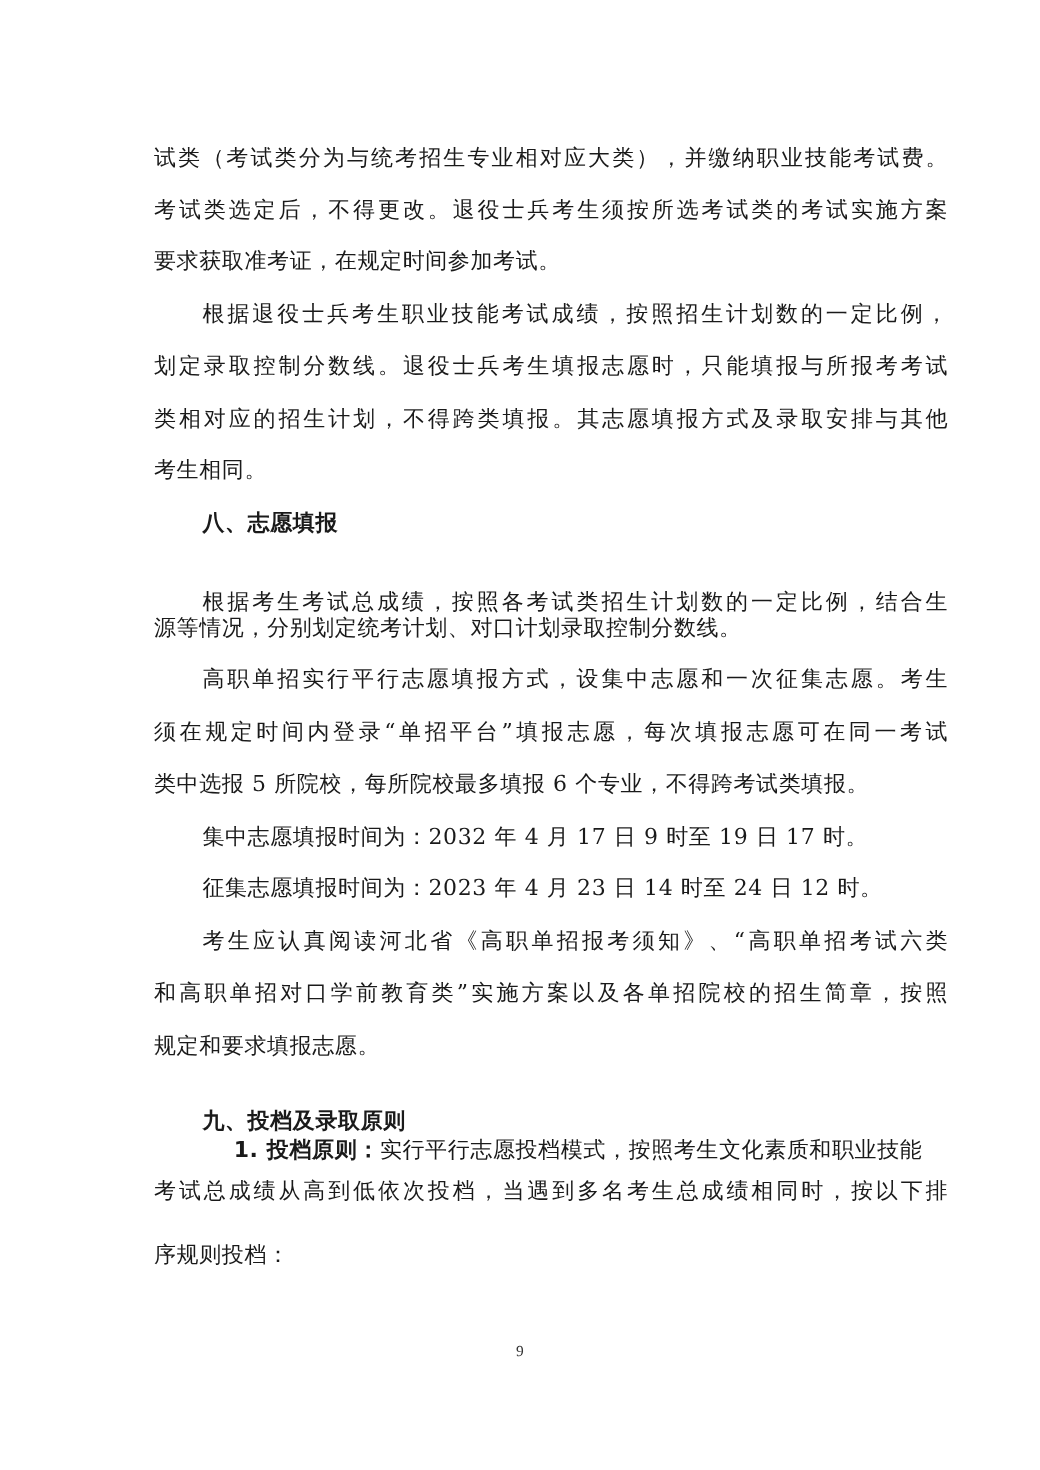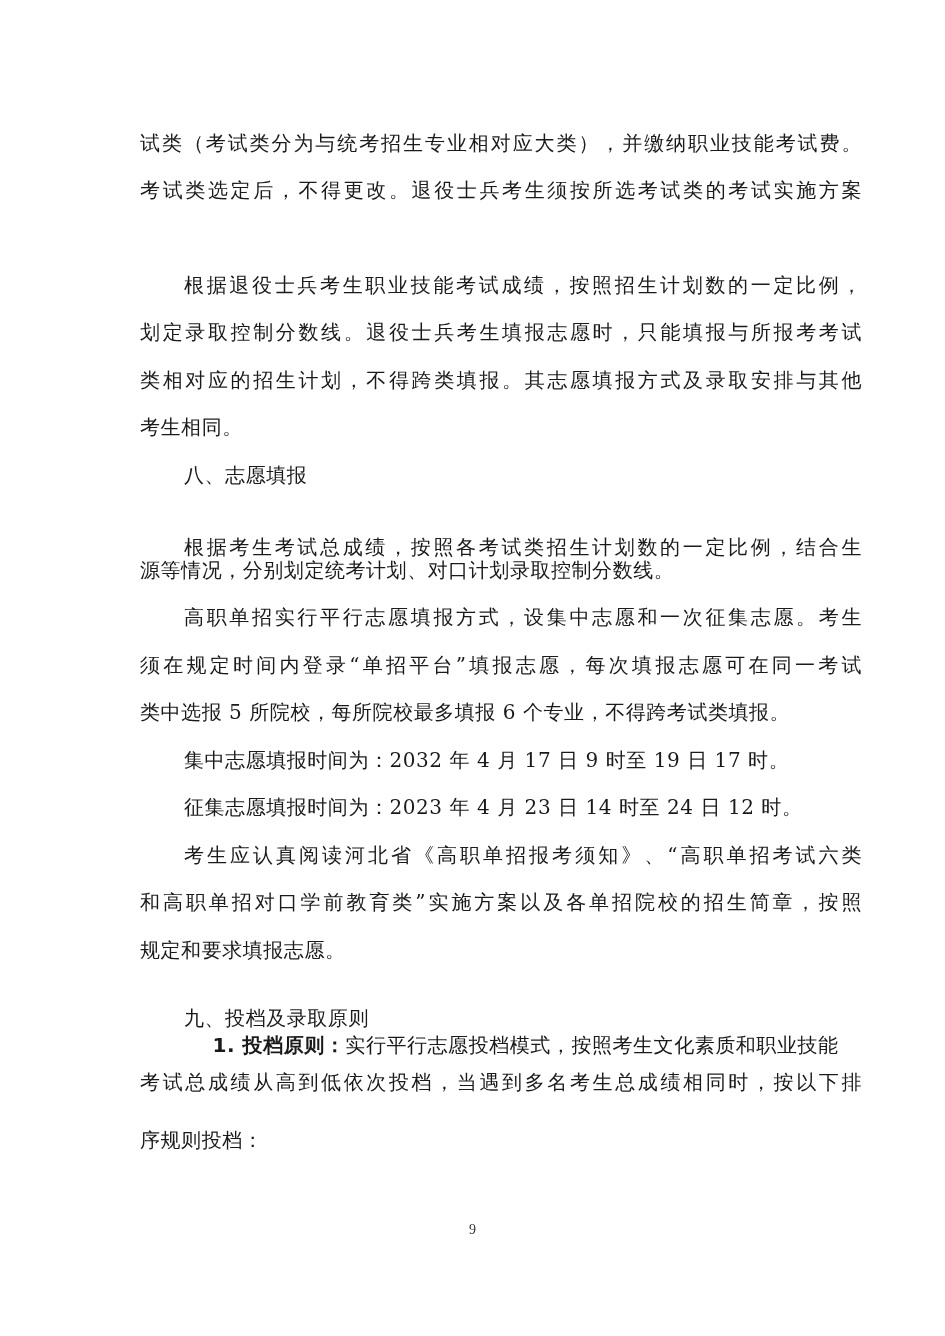--- a/index.html
+++ b/index.html
@@ -3,32 +3,33 @@
   <meta charset="utf-8">
   <style>
     html, body { margin: 0; padding: 0; background: #ffffff; }
     body { width: 945px; height: 1336px; position: relative; overflow: hidden;
            font-family: "DejaVu Serif", "Liberation Serif", serif; color: #1a1a1a; }
     .page { position: absolute; left: 0; top: 0; width: 945px; height: 1336px; background: #fff; }
     .line { position: absolute; left: 113px; width: 722px; font-size: 20px; line-height: 30px;
             white-space: nowrap; letter-spacing: 0.55px; margin-left: 27px; }
     .line.justify { text-align: justify; text-align-last: justify; }
     .line.indent { left: 157px; width: 678px; }
-    .heading { font-family: "DejaVu Sans", "Liberation Sans", sans-serif; font-weight: normal; }
+    .heading { font-family: "DejaVu Sans", "Liberation Sans", sans-serif; font-weight: bold; }
     .b { font-family: "DejaVu Sans", "Liberation Sans", sans-serif; font-weight: bold; }
     .page-number { position: absolute; top: 1222px; left: 0; width: 945px; text-align: center;
                    font-family: "Liberation Serif", serif; font-size: 14px; color: #333; }
   </style>
 </head>
 <body>
 
 <div class="page">
 
   <div class="line justify" style="top:128px">试类（考试类分为与统考招生专业相对应大类），并缴纳职业技能考试费。</div>
   <div class="line justify" style="top:175px">考试类选定后，不得更改。退役士兵考生须按所选考试类的考试实施方案</div>
+  <div class="line" style="top:222px">要求获取准考证，在规定时间参加考试。</div>
 
   <div class="line indent justify" style="top:270px">根据退役士兵考生职业技能考试成绩，按照招生计划数的一定比例，</div>
   <div class="line justify" style="top:365px">类相对应的招生计划，不得跨类填报。其志愿填报方式及录取安排与其他</div>
   <div class="line justify" style="top:317px">划定录取控制分数线。退役士兵考生填报志愿时，只能填报与所报考考试</div>
   <div class="line" style="top:412px">考生相同。</div>
 
   <div class="line indent heading" style="top:460px">八、志愿填报</div>
 
   <div class="line indent justify" style="top:532px">根据考生考试总成绩，按照各考试类招生计划数的一定比例，结合生</div>
   <div class="line" style="top:555px">源等情况，分别划定统考计划、对口计划录取控制分数线。</div>

